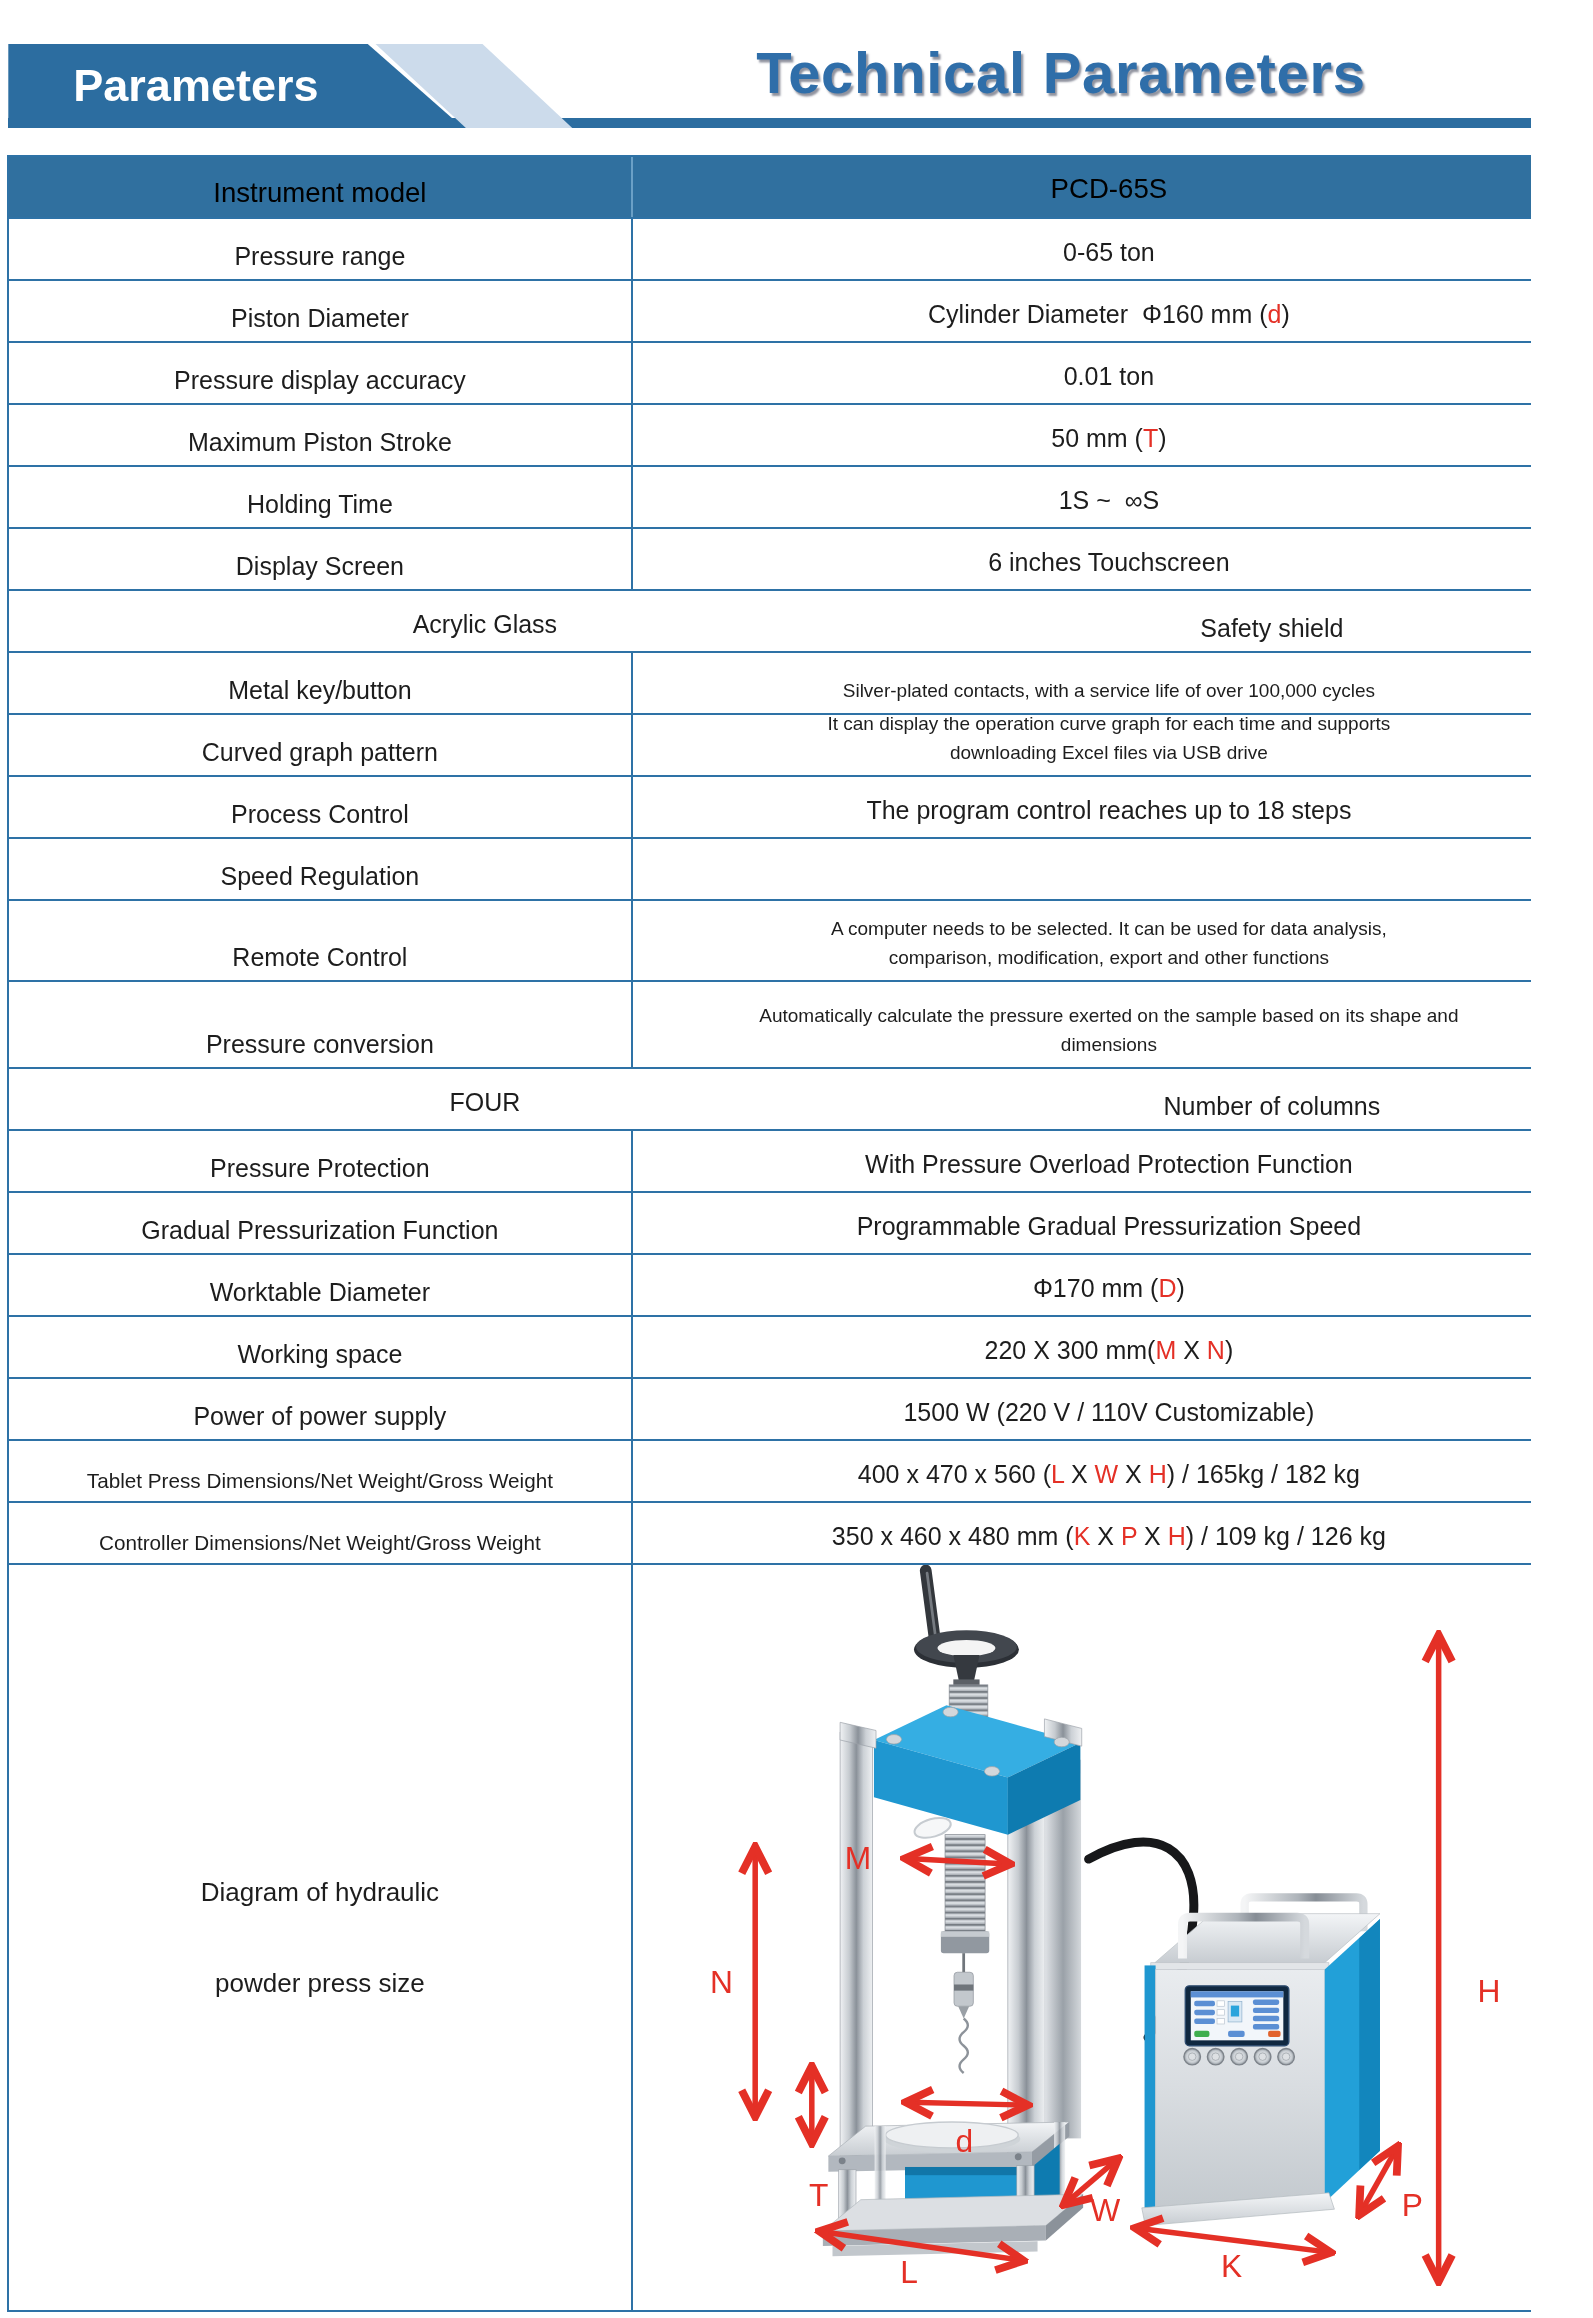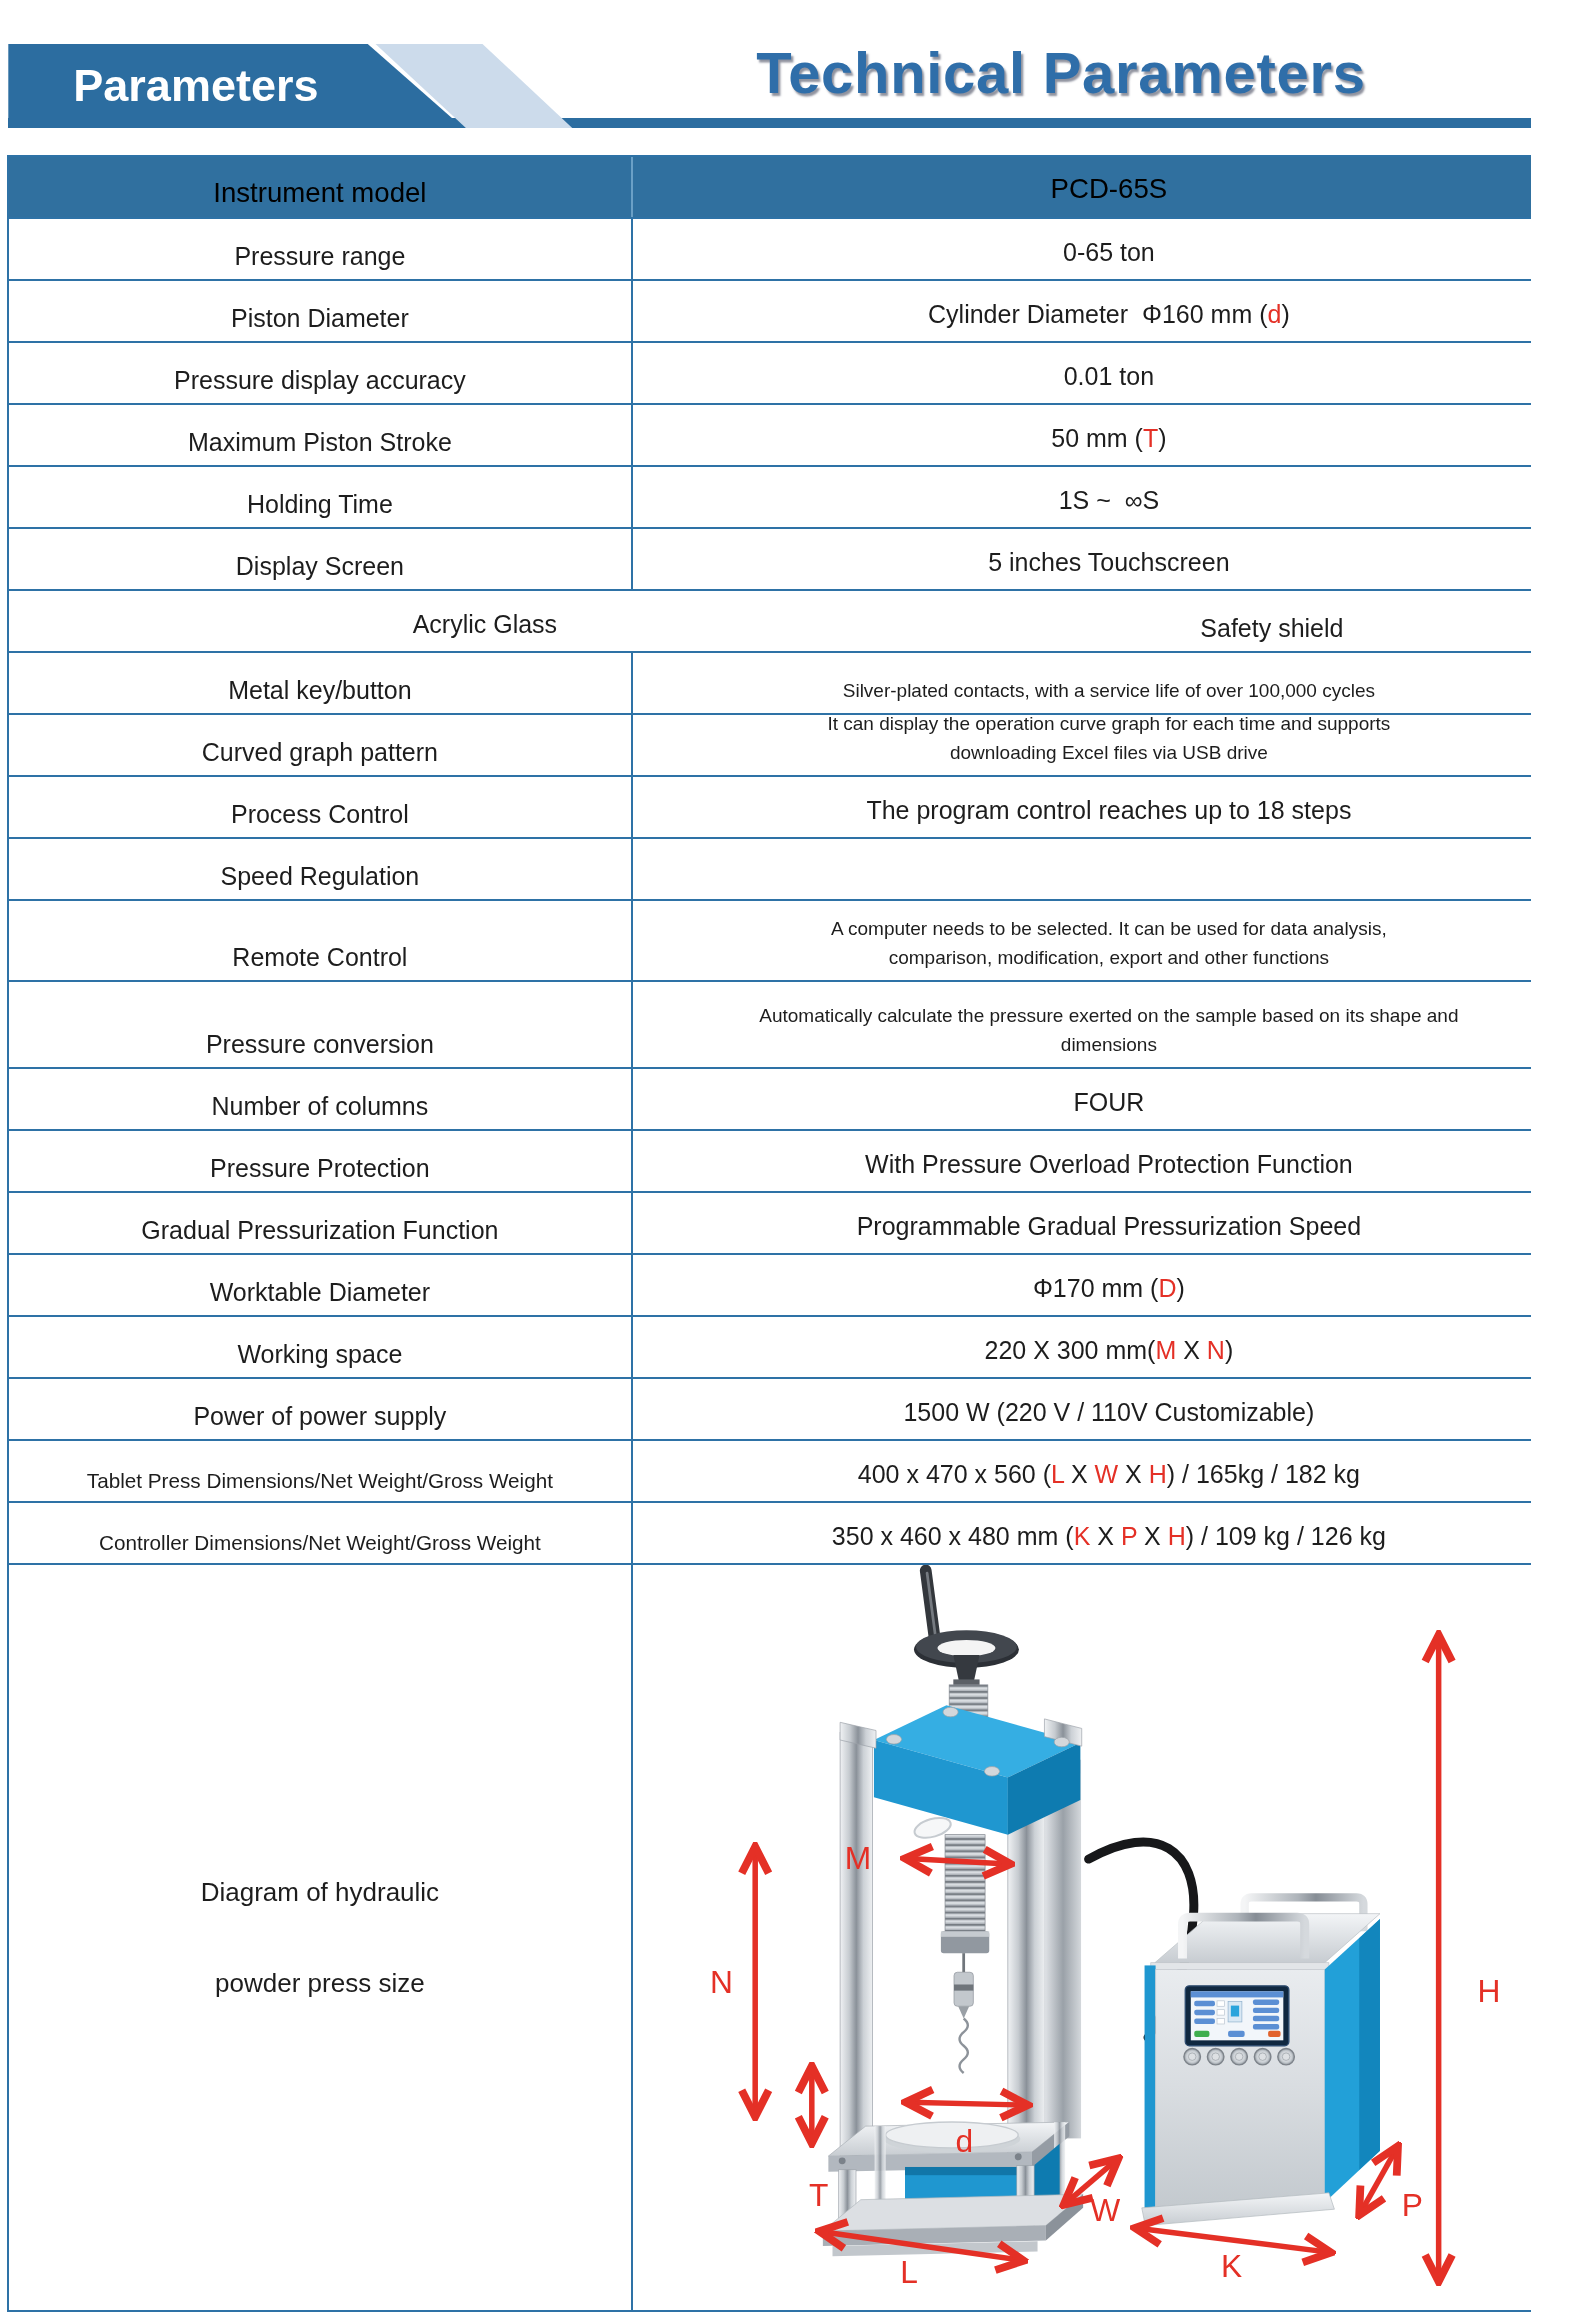--- a/index.html
+++ b/index.html
@@ -112,21 +112,21 @@
     <div class="cell right">
       <span class="val"><span>1S ~ &nbsp;∞S</span></span>
     </div>
   </div>
 
   <div class="row">
     <div class="cell left">
       <span class="lab">Display Screen</span>
     </div>
     <div class="cell right">
-      <span class="val"><span>5 inches Touchscreen</span></span>
+      <span class="val"><span>6 inches Touchscreen</span></span>
     </div>
   </div>
 
   <div class="row">
     <div class="cell right">
       <span class="val"><span>Acrylic Glass</span></span>
     </div>
     <div class="cell left">
       <span class="lab">Safety shield</span>
     </div>
@@ -180,25 +180,25 @@
     <div class="cell left">
       <span class="lab">Pressure conversion</span>
     </div>
     <div class="cell right">
       <span class="val sm"><span>Automatically calculate the pressure exerted on the sample based on its shape and
 dimensions</span></span>
     </div>
   </div>
 
   <div class="row">
+    <div class="cell right">
+      <span class="val"><span>FOUR</span></span>
+    </div>
     <div class="cell left">
       <span class="lab">Number of columns</span>
-    </div>
-    <div class="cell right">
-      <span class="val"><span>FOUR</span></span>
     </div>
   </div>
 
   <div class="row">
     <div class="cell left">
       <span class="lab">Pressure Protection</span>
     </div>
     <div class="cell right">
       <span class="val"><span>With Pressure Overload Protection Function</span></span>
     </div>

